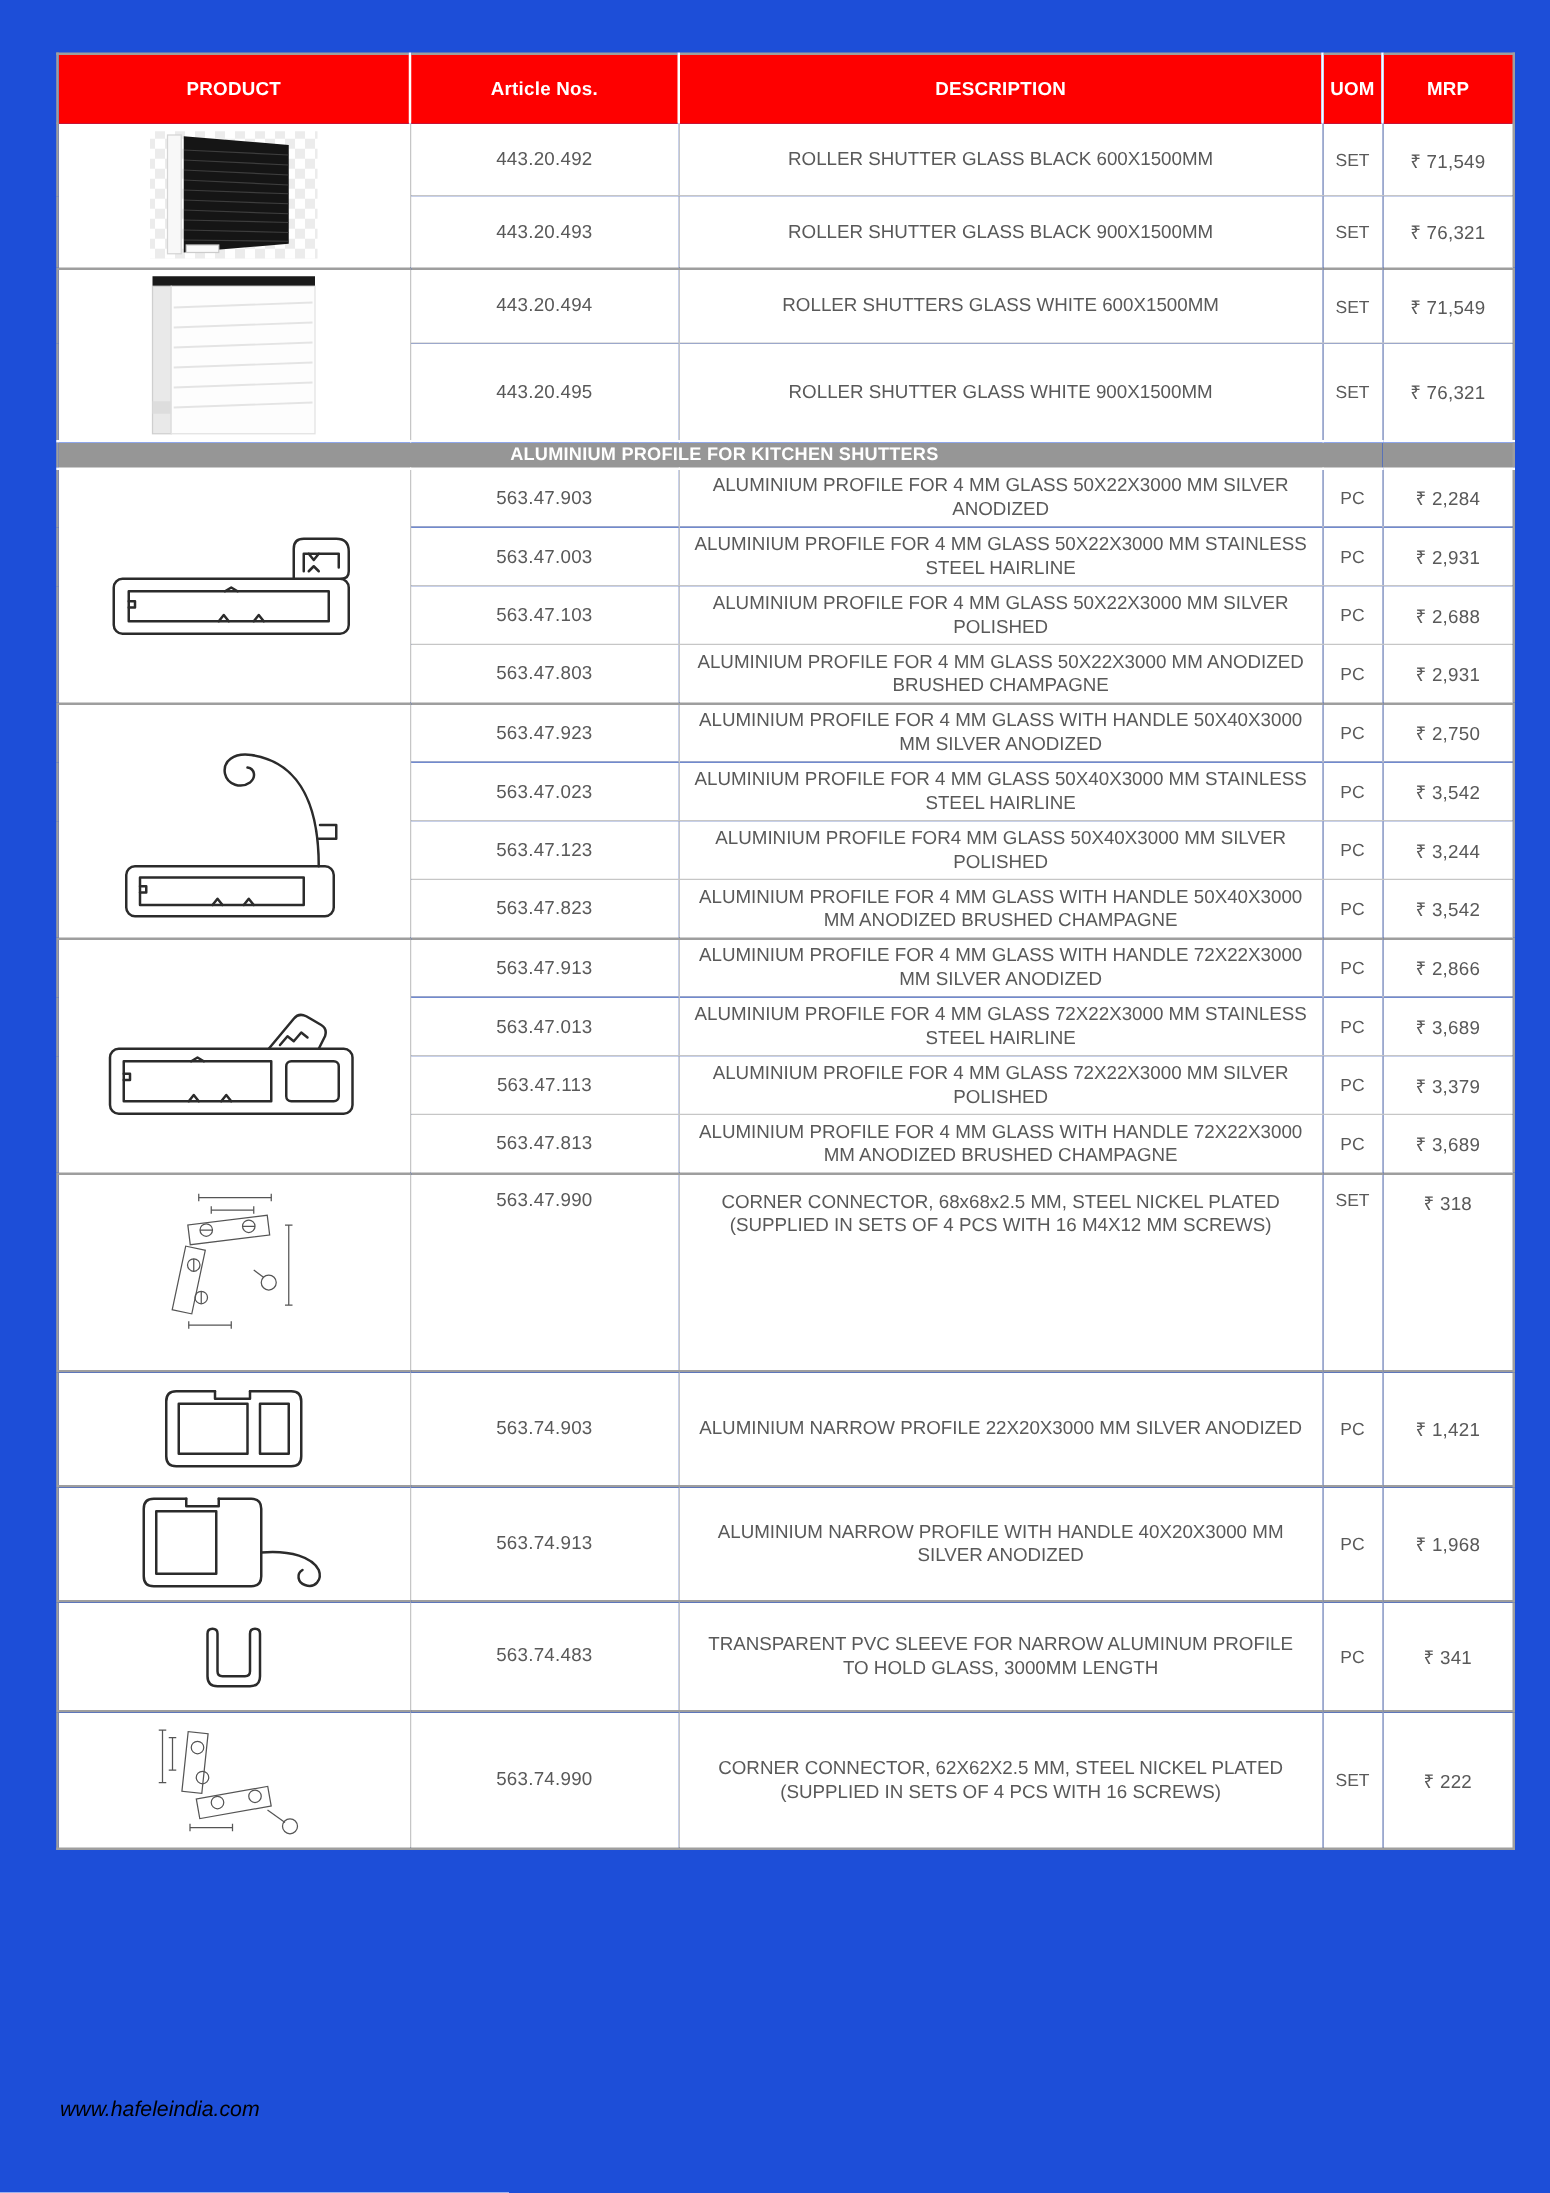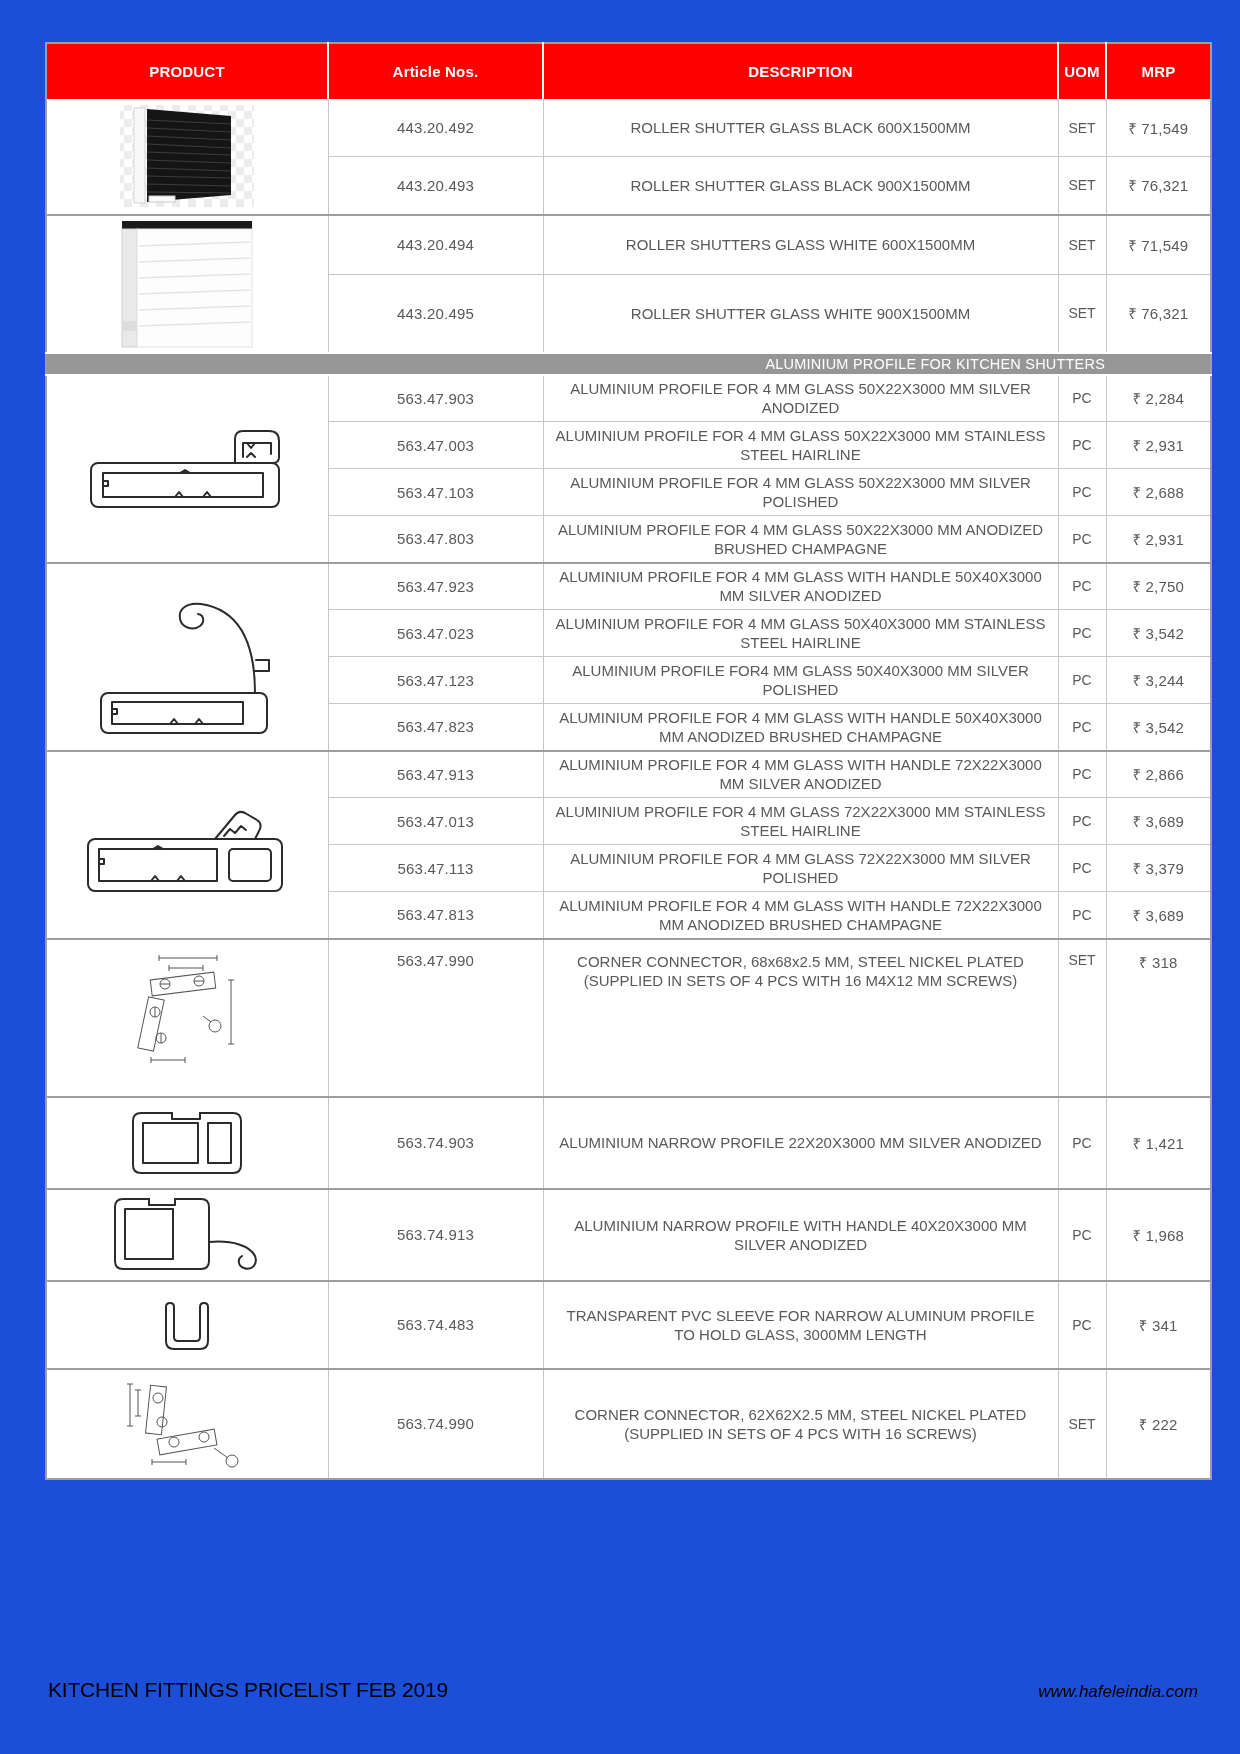--- a/index.html
+++ b/index.html
@@ -30,21 +30,21 @@
   td.art,td.mrp{letter-spacing:.2px;}
   td.prod{padding:2px 0;}
 
   tr.g-top td{border-top:2px solid #9e9e9e;}
 
   tr.section-row td{
     background:#969696;border-top:2px solid #ffffff;border-bottom:2px solid #ffffff;
     border-left:none;border-right:none;
   }
   td.section{
-    color:#ffffff;font-weight:normal;font-size:14.5px;text-align:right;
+    color:#ffffff;font-weight:bold;font-size:14.5px;text-align:center;
     padding-left:7px;letter-spacing:.2px;white-space:nowrap;
   }
   td.section-mrp{border-left:3px solid #ffffff;}
 
   tr.r-a{height:58px;} tr.r-b1{height:60px;} tr.r-b2{height:78px;}
   tr.section-row{height:22px;}
   tr.r-p{height:47px;}
   tr.r-f{height:158px;padding-left:32px;} tr.r-g{height:92px;} tr.r-h{height:92px;}
   tr.r-i{height:88px;padding-left:32px;} tr.r-j{height:110px;}
   tr.r-f td{vertical-align:top;padding-top:12px;}
@@ -377,17 +377,16 @@
     <td class="art">563.74.990</td>
     <td class="desc">CORNER CONNECTOR, 62X62X2.5 MM, STEEL NICKEL PLATED (SUPPLIED IN SETS OF 4 PCS WITH 16 SCREWS)</td>
     <td class="uom">SET</td>
     <td class="mrp">₹ 222</td>
   </tr>
 
   </tbody>
 </table>
 
 <div class="footer">
-  <span class="f-left">KITCHEN FITTINGS PRICELIST FEB 2019</span>
   <span class="f-right">www.hafeleindia.com</span>
 </div>
 
 </div>
 
 </body></html>

